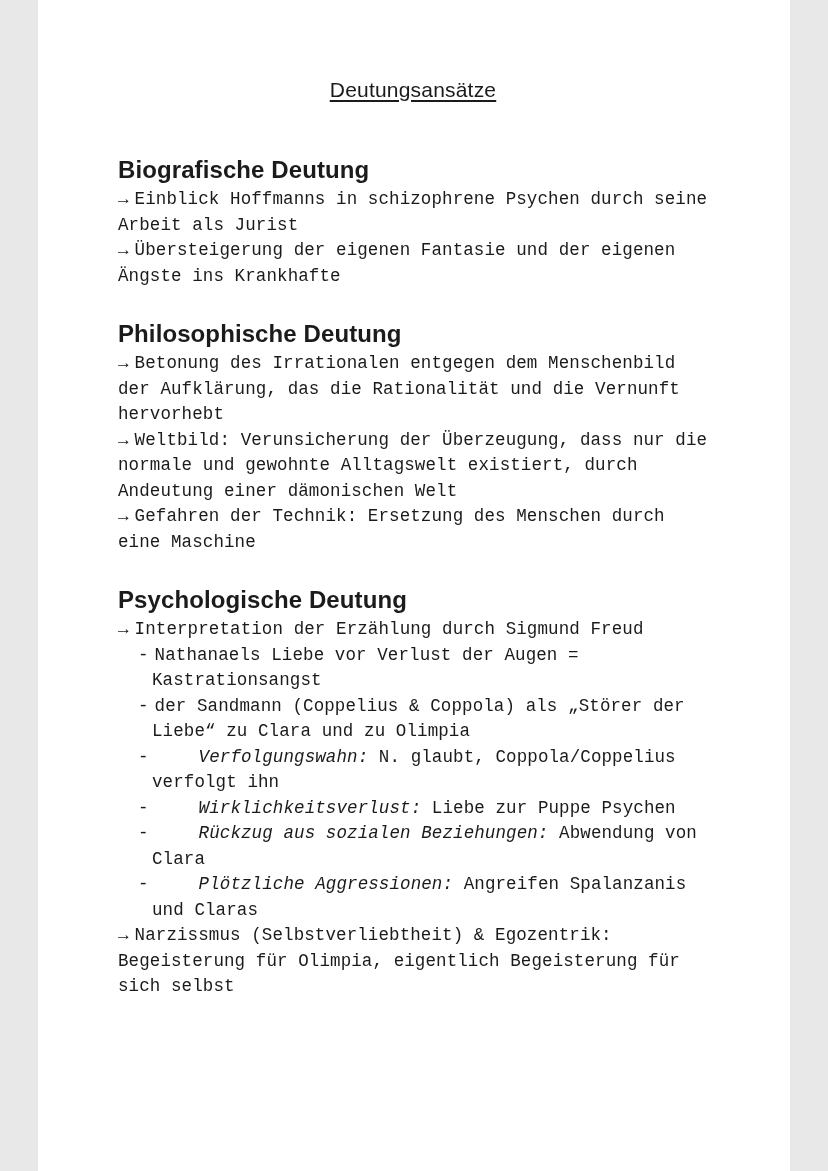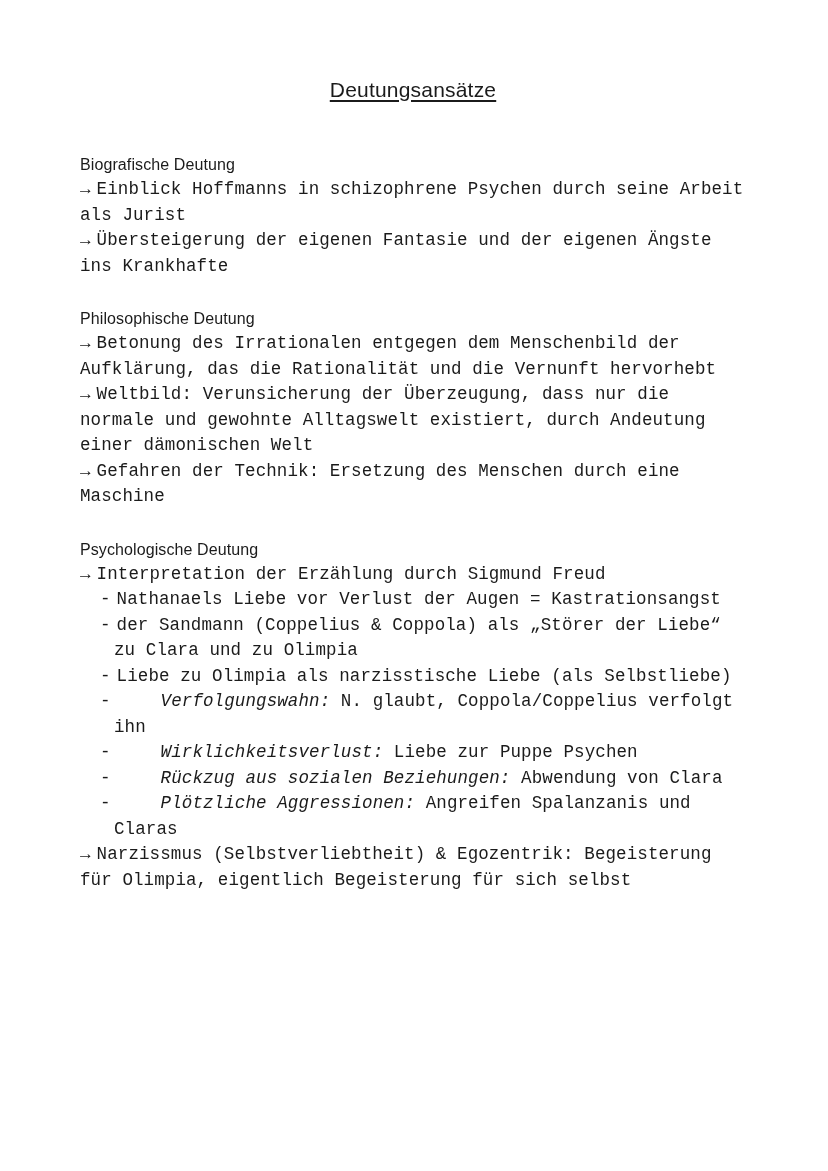--- a/index.html
+++ b/index.html
@@ -2,21 +2,21 @@
 <html><head>
 <meta charset="utf-8">
 <style>
   html, body {
     margin: 0;
     padding: 0;
     background: #e8e8e8;
   }
   .page {
     position: relative;
-    width: 828px;
+    width: 752px;
     height: 1171px;
     margin: 0 auto;
     background: #ffffff;
     box-sizing: border-box;
     padding: 78px 82px 40px 80px;
     font-family: "Liberation Sans", sans-serif;
     color: #1b1b1b;
     overflow: hidden;
   }
   .doc-title {
@@ -25,22 +25,22 @@
     text-align: center;
     text-decoration: underline;
     text-underline-offset: 3px;
     margin: 0 0 54px 0;
     letter-spacing: 0.2px;
   }
   .section {
     margin: 0 0 31px 0;
   }
   .section-heading {
-    font-size: 16px;
-    font-weight: 400;
+    font-size: 24px;
+    font-weight: 700;
     margin: 0 0 3px 0;
     letter-spacing: 0.1px;
   }
   .item {
     margin: 0;
     font-size: 17.5px;
     line-height: 25.5px;
     letter-spacing: 0.1px;
     font-family: Liberation Mono, monospace;
   }
@@ -77,21 +77,20 @@
         <h2 class="section-heading">Philosophische Deutung</h2>
         <p class="item arrow"><span class="marker">→</span><span>Betonung des Irrationalen entgegen dem Menschenbild der Aufklärung, das die Rationalität und die Vernunft hervorhebt</span></p>
         <p class="item arrow"><span class="marker">→</span><span>Weltbild: Verunsicherung der Überzeugung, dass nur die normale und gewohnte Alltagswelt existiert, durch Andeutung einer dämonischen Welt</span></p>
         <p class="item arrow"><span class="marker">→</span><span>Gefahren der Technik: Ersetzung des Menschen durch eine Maschine</span></p>
       </section>
       <section class="section">
         <h2 class="section-heading">Psychologische Deutung</h2>
         <p class="item arrow"><span class="marker">→</span><span>Interpretation der Erzählung durch Sigmund Freud</span></p>
         <p class="item dash"><span class="marker">-</span><span>Nathanaels Liebe vor Verlust der Augen = Kastrationsangst</span></p>
         <p class="item dash"><span class="marker">-</span><span>der Sandmann (Coppelius &amp; Coppola) als „Störer der Liebe“ zu Clara und zu Olimpia</span></p>
-        <p class="item dash"><span class="marker">-</span><span>Liebe zu Olimpia als narzisstische Liebe (als Selbstliebe)</span></p>
         <p class="item dash"><span class="marker">-</span><em>Verfolgungswahn:</em> <span>N. glaubt, Coppola/Coppelius verfolgt ihn</span></p>
         <p class="item dash"><span class="marker">-</span><em>Wirklichkeitsverlust:</em> <span>Liebe zur Puppe Psychen</span></p>
         <p class="item dash"><span class="marker">-</span><em>Rückzug aus sozialen Beziehungen:</em> <span>Abwendung von Clara</span></p>
         <p class="item dash"><span class="marker">-</span><em>Plötzliche Aggressionen:</em> <span>Angreifen Spalanzanis und Claras</span></p>
         <p class="item arrow"><span class="marker">→</span><span>Narzissmus (Selbstverliebtheit) &amp; Egozentrik: Begeisterung für Olimpia, eigentlich Begeisterung für sich selbst</span></p>
       </section>
     </main>
 </div>
 
 </body></html>

